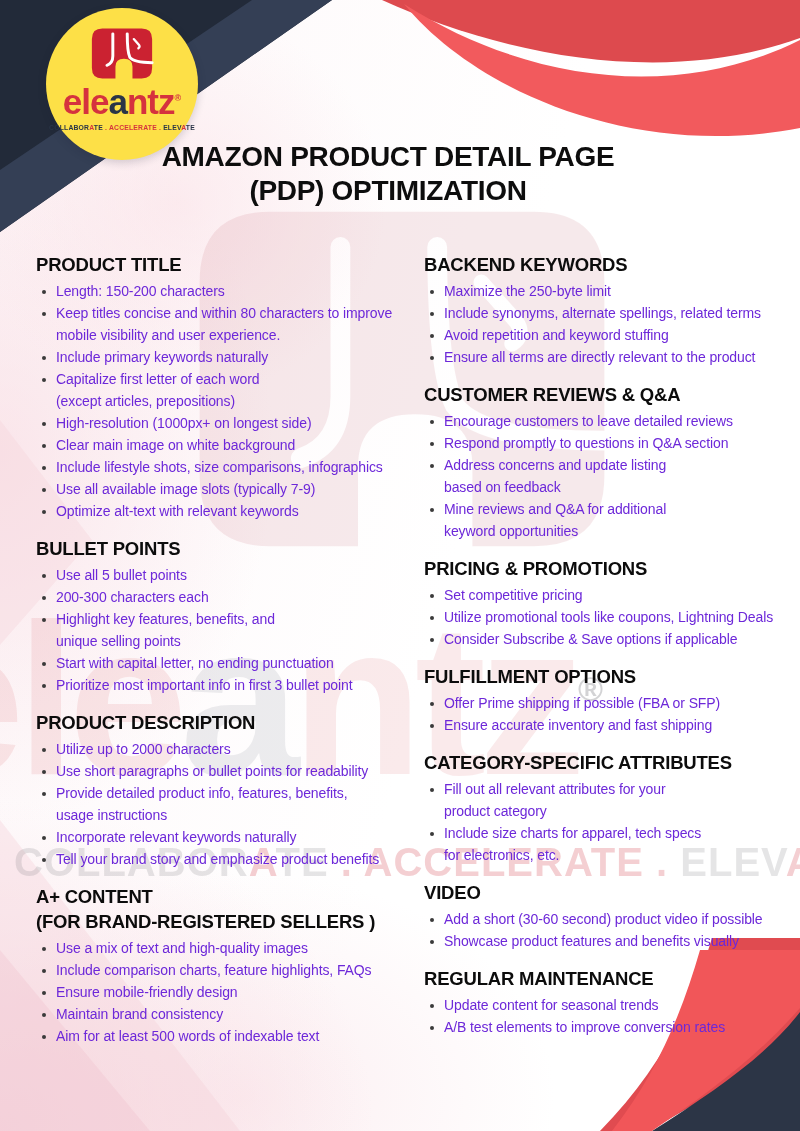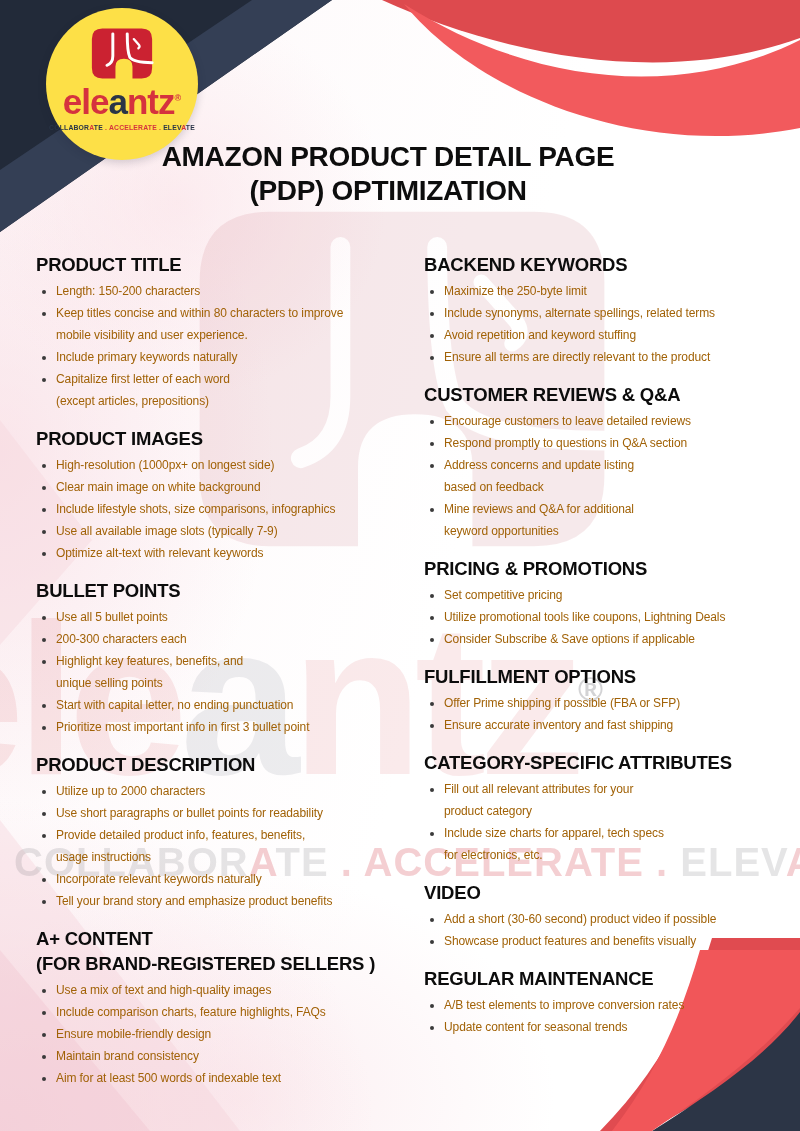--- a/index.html
+++ b/index.html
@@ -62,21 +62,21 @@
   .section{margin:0;}
   .section h2{
     font-size:18.5px;font-weight:800;color:#0c0c0c;letter-spacing:-.2px;
     line-height:25px;margin:14px 0 3px 0;white-space:pre-line;
   }
   .section:first-child h2{margin-top:0;}
   .section ul{list-style:none;margin:0;padding:0;}
   .section li{display:flex;gap:10px;margin:0;padding:0 0 0 6px;}
   .b-dot{width:4px;height:4px;border-radius:50%;background:#3a3a3a;margin-top:10px;flex:0 0 4px;}
   .b-txt{
-    font-size:12px;line-height:22px;color:#a16207;letter-spacing:-.1px;
+    font-size:14px;line-height:22px;color:#6d28d9;letter-spacing:-.1px;
     white-space:pre-line;
   }
 </style>
 </head>
 <body>
 
 <svg class="bg-svg" width="800" height="1131" viewBox="0 0 800 1131">
 
   <polygon points="0,0 332,0 0,232" fill="#222a39"></polygon>
   <polygon points="332,0 252,0 0,170 0,232" fill="#343f55"></polygon>
@@ -139,21 +139,20 @@
             <span class="b-txt">Include primary keywords naturally</span>
           </li>
           <li>
             <span class="b-dot"></span>
             <span class="b-txt">Capitalize first letter of each word
 (except articles, prepositions)</span>
           </li>
         </ul>
       </div>
       <div class="section">
-        <h2>PRODUCT IMAGES</h2>
         <ul>
           <li>
             <span class="b-dot"></span>
             <span class="b-txt">High-resolution (1000px+ on longest side)</span>
           </li>
           <li>
             <span class="b-dot"></span>
             <span class="b-txt">Clear main image on white background</span>
           </li>
           <li>
@@ -350,22 +349,22 @@
             <span class="b-dot"></span>
             <span class="b-txt">Showcase product features and benefits visually</span>
           </li>
         </ul>
       </div>
       <div class="section">
         <h2>REGULAR MAINTENANCE</h2>
         <ul>
           <li>
             <span class="b-dot"></span>
+            <span class="b-txt">Update content for seasonal trends</span>
+          </li>
+          <li>
+            <span class="b-dot"></span>
             <span class="b-txt">A/B test elements to improve conversion rates</span>
-          </li>
-          <li>
-            <span class="b-dot"></span>
-            <span class="b-txt">Update content for seasonal trends</span>
           </li>
         </ul>
       </div>
     </div>
 </div>
 
 </body></html>

